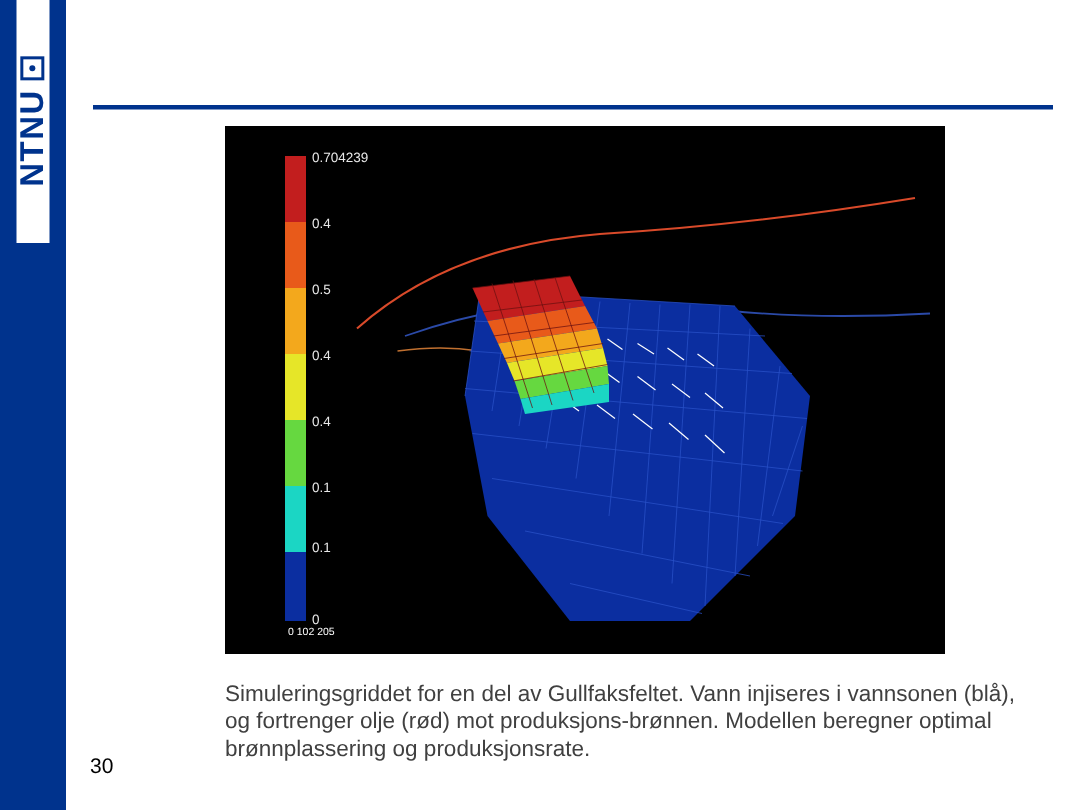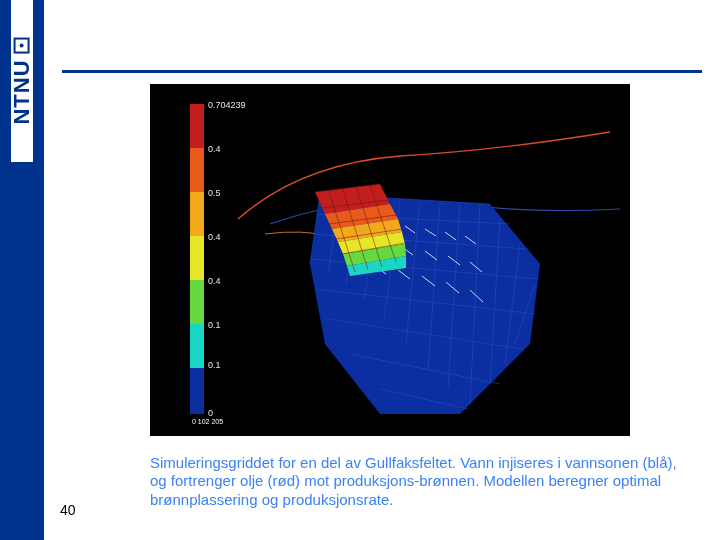--- a/index.html
+++ b/index.html
@@ -7,21 +7,21 @@
   .slide { position: relative; width: 720px; height: 540px; background: #fff; }
   .sidebar { position: absolute; left: 0; top: 0; width: 44px; height: 540px; background: #00338d; }
   .sidebar-inner { position: absolute; left: 11px; top: 0; width: 22px; height: 162px; background: #fff; display: flex; align-items: center; justify-content: center; }
   .ntnu-vert { transform: rotate(-90deg); white-space: nowrap; color: #00338d; font-weight: 700; font-size: 22px; letter-spacing: 1px; font-family: Arial, sans-serif; display: flex; align-items: center; gap: 6px; }
   .ntnu-square { display: inline-flex; width: 16px; height: 16px; border: 2.5px solid #00338d; align-items: center; justify-content: center; }
   .ntnu-dot { width: 4px; height: 4px; background: #00338d; border-radius: 50%; }
   .header-rule { position: absolute; left: 62px; top: 70px; width: 640px; height: 3px; background: #00338d; }
   .figure { position: absolute; left: 150px; top: 84px; width: 480px; height: 352px; background: #000; }
   .viz { position: absolute; inset: 0; }
   .cb-label { position: absolute; left: 58px; color: #000; font-size: 9px; font-family: Arial, sans-serif; white-space: nowrap; }
-  .caption { position: absolute; left: 150px; top: 454px; width: 540px; font-size: 15px; line-height: 1.22; color: #3b82f6; }
+  .caption { position: absolute; left: 150px; top: 454px; width: 540px; font-size: 15px; line-height: 1.22; color: #404040; }
   .page-num { position: absolute; left: 60px; top: 502px; font-size: 14px; color: #000; }
   .scale-txt { position: absolute; color: #fff; font-size: 7px; font-family: Arial, sans-serif; }
 </style>
 </head>
 <body>
 
 <div class="slide">
 
   <div class="sidebar">
     <div class="sidebar-inner">
@@ -111,15 +111,15 @@
 
     <div class="scale-txt" style="left:42px; top:334px;">0   102   205</div>
   </div>
 
   <style>
     .cb-label { color:#e8e8e8; font-size:9px; }
   </style>
 
   <div class="caption">Simuleringsgriddet for en del av Gullfaksfeltet. Vann injiseres i vannsonen (blå), og fortrenger olje (rød) mot produksjons-brønnen. Modellen beregner optimal brønnplassering og produksjonsrate.</div>
 
-  <div class="page-num">40</div>
+  <div class="page-num">30</div>
 
 </div>
 
 </body></html>

